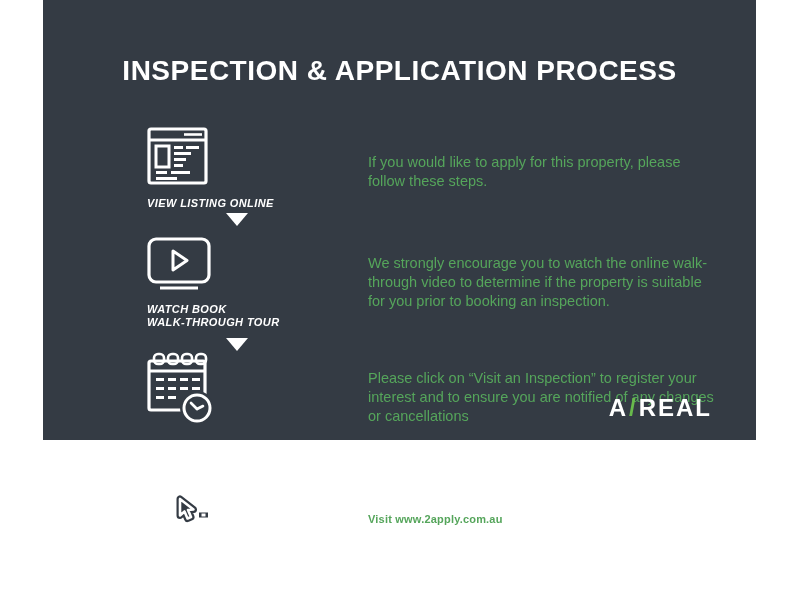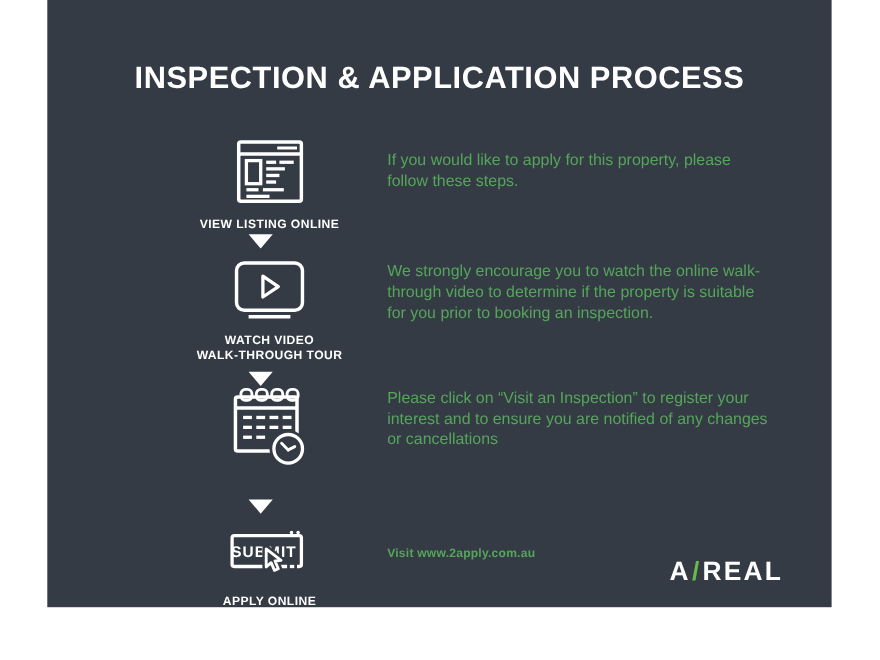--- a/index.html
+++ b/index.html
@@ -1,41 +1,41 @@
 <!DOCTYPE html>
 <html><head>
 <meta charset="utf-8">
 <style>
   html,body{margin:0;padding:0;background:#fff;}
   .canvas{
     position:relative;width:800px;height:600px;background:#ffffff;
     font-family:"Liberation Sans",sans-serif;overflow:hidden;
   }
   .panel{
-    position:absolute;left:43px;top:0;width:713px;height:552px;
+    position:absolute;left:43px;top:0;width:713px;height:440px;
     background:#343b44;
   }
   .title{
     position:absolute;top:55px;left:0;width:100%;text-align:center;
     color:#ffffff;font-size:28px;font-weight:bold;letter-spacing:.5px;margin:0;
   }
-  .icon-block{position:absolute;left:122px;width:160px;text-align:center;}
+  .icon-block{position:absolute;left:104px;width:160px;text-align:left;font-style:italic;}
   .icon-block svg{display:inline-block;}
   .step-label{
     margin-top:8px;color:#ffffff;font-size:11px;font-weight:bold;
     letter-spacing:.4px;line-height:13px;white-space:pre-line;
   }
   .arrow-down{
     position:absolute;left:183px;width:0;height:0;
     border-left:11px solid transparent;border-right:11px solid transparent;
     border-top:13px solid #ffffff;
   }
   .step-desc{
     position:absolute;left:309px;width:348px;color:#55a55b;
-    font-size:14.5px;line-height:19px;margin:0;
+    font-size:14.5px;line-height:19px;margin:16px;
   }
   .visit-note{
     margin-top:13px;font-size:11px;font-weight:bold;color:#55a55b;
     letter-spacing:.2px;
   }
   .logo{
     position:absolute;right:44px;bottom:18px;color:#ffffff;
     font-size:24px;font-weight:bold;letter-spacing:2px;
   }
   .logo .slash{color:#68b94c;padding:0 1px;}
@@ -68,21 +68,21 @@
     <p class="step-desc" style="top:137px;">If you would like to apply for this property, please follow these steps.</p>
 
     <div class="arrow-down" style="top:213px;"></div>
 
     <div class="icon-block" style="top:237px;">
       <svg width="64" height="54" viewBox="0 0 64 54">
         <rect x="2" y="2" width="60" height="43" rx="7" fill="none" stroke="#fff" stroke-width="3.2"></rect>
         <path d="M26 14 L40 23.5 L26 33 Z" fill="none" stroke="#fff" stroke-width="3" stroke-linejoin="round"></path>
         <line x1="13" y1="51" x2="51" y2="51" stroke="#fff" stroke-width="3.2"></line>
       </svg>
-      <div class="step-label">WATCH VIDEO
+      <div class="step-label">WATCH BOOK
 WALK-THROUGH TOUR</div>
     </div>
     <p class="step-desc" style="top:238px;">We strongly encourage you to watch the online walk-through video to determine if the property is suitable for you prior to booking an inspection.</p>
 
     <div class="arrow-down" style="top:338px;"></div>
 
     <div class="icon-block" style="top:352px;">
       <svg width="66" height="74" viewBox="0 0 66 74">
         <rect x="7" y="2" width="10" height="10" rx="4" fill="none" stroke="#fff" stroke-width="2.6"></rect>
         <rect x="21" y="2" width="10" height="10" rx="4" fill="none" stroke="#fff" stroke-width="2.6"></rect>

